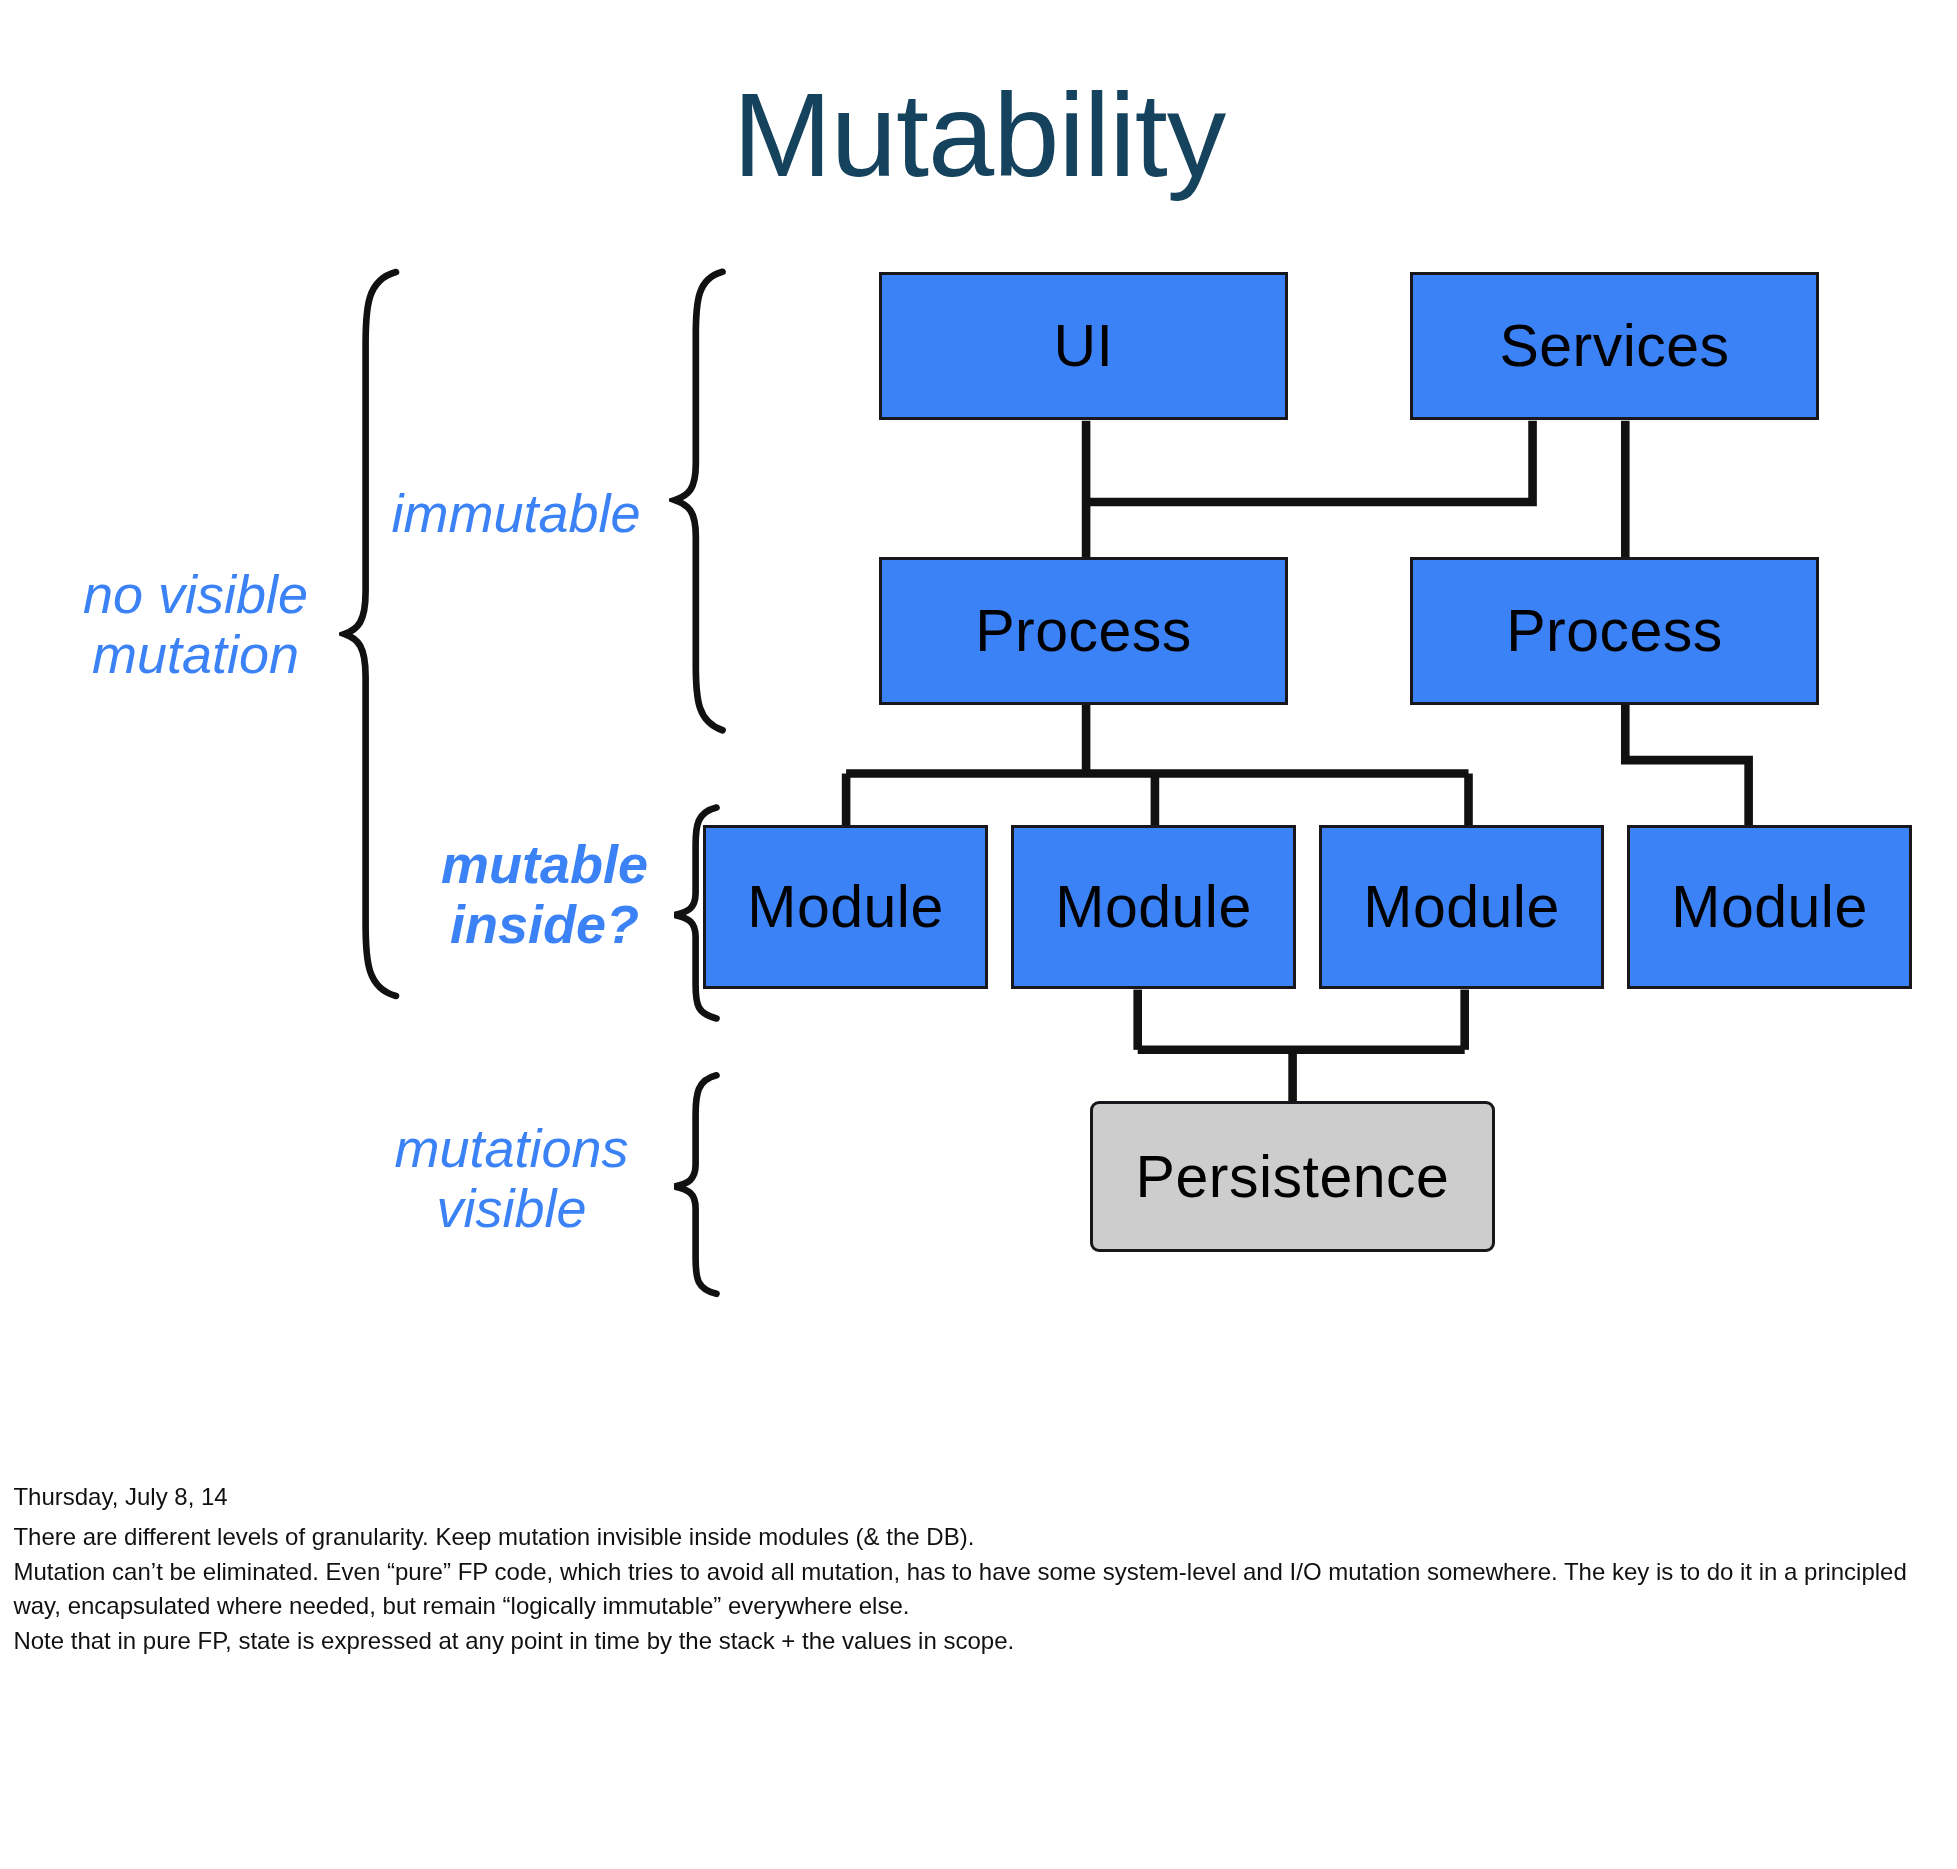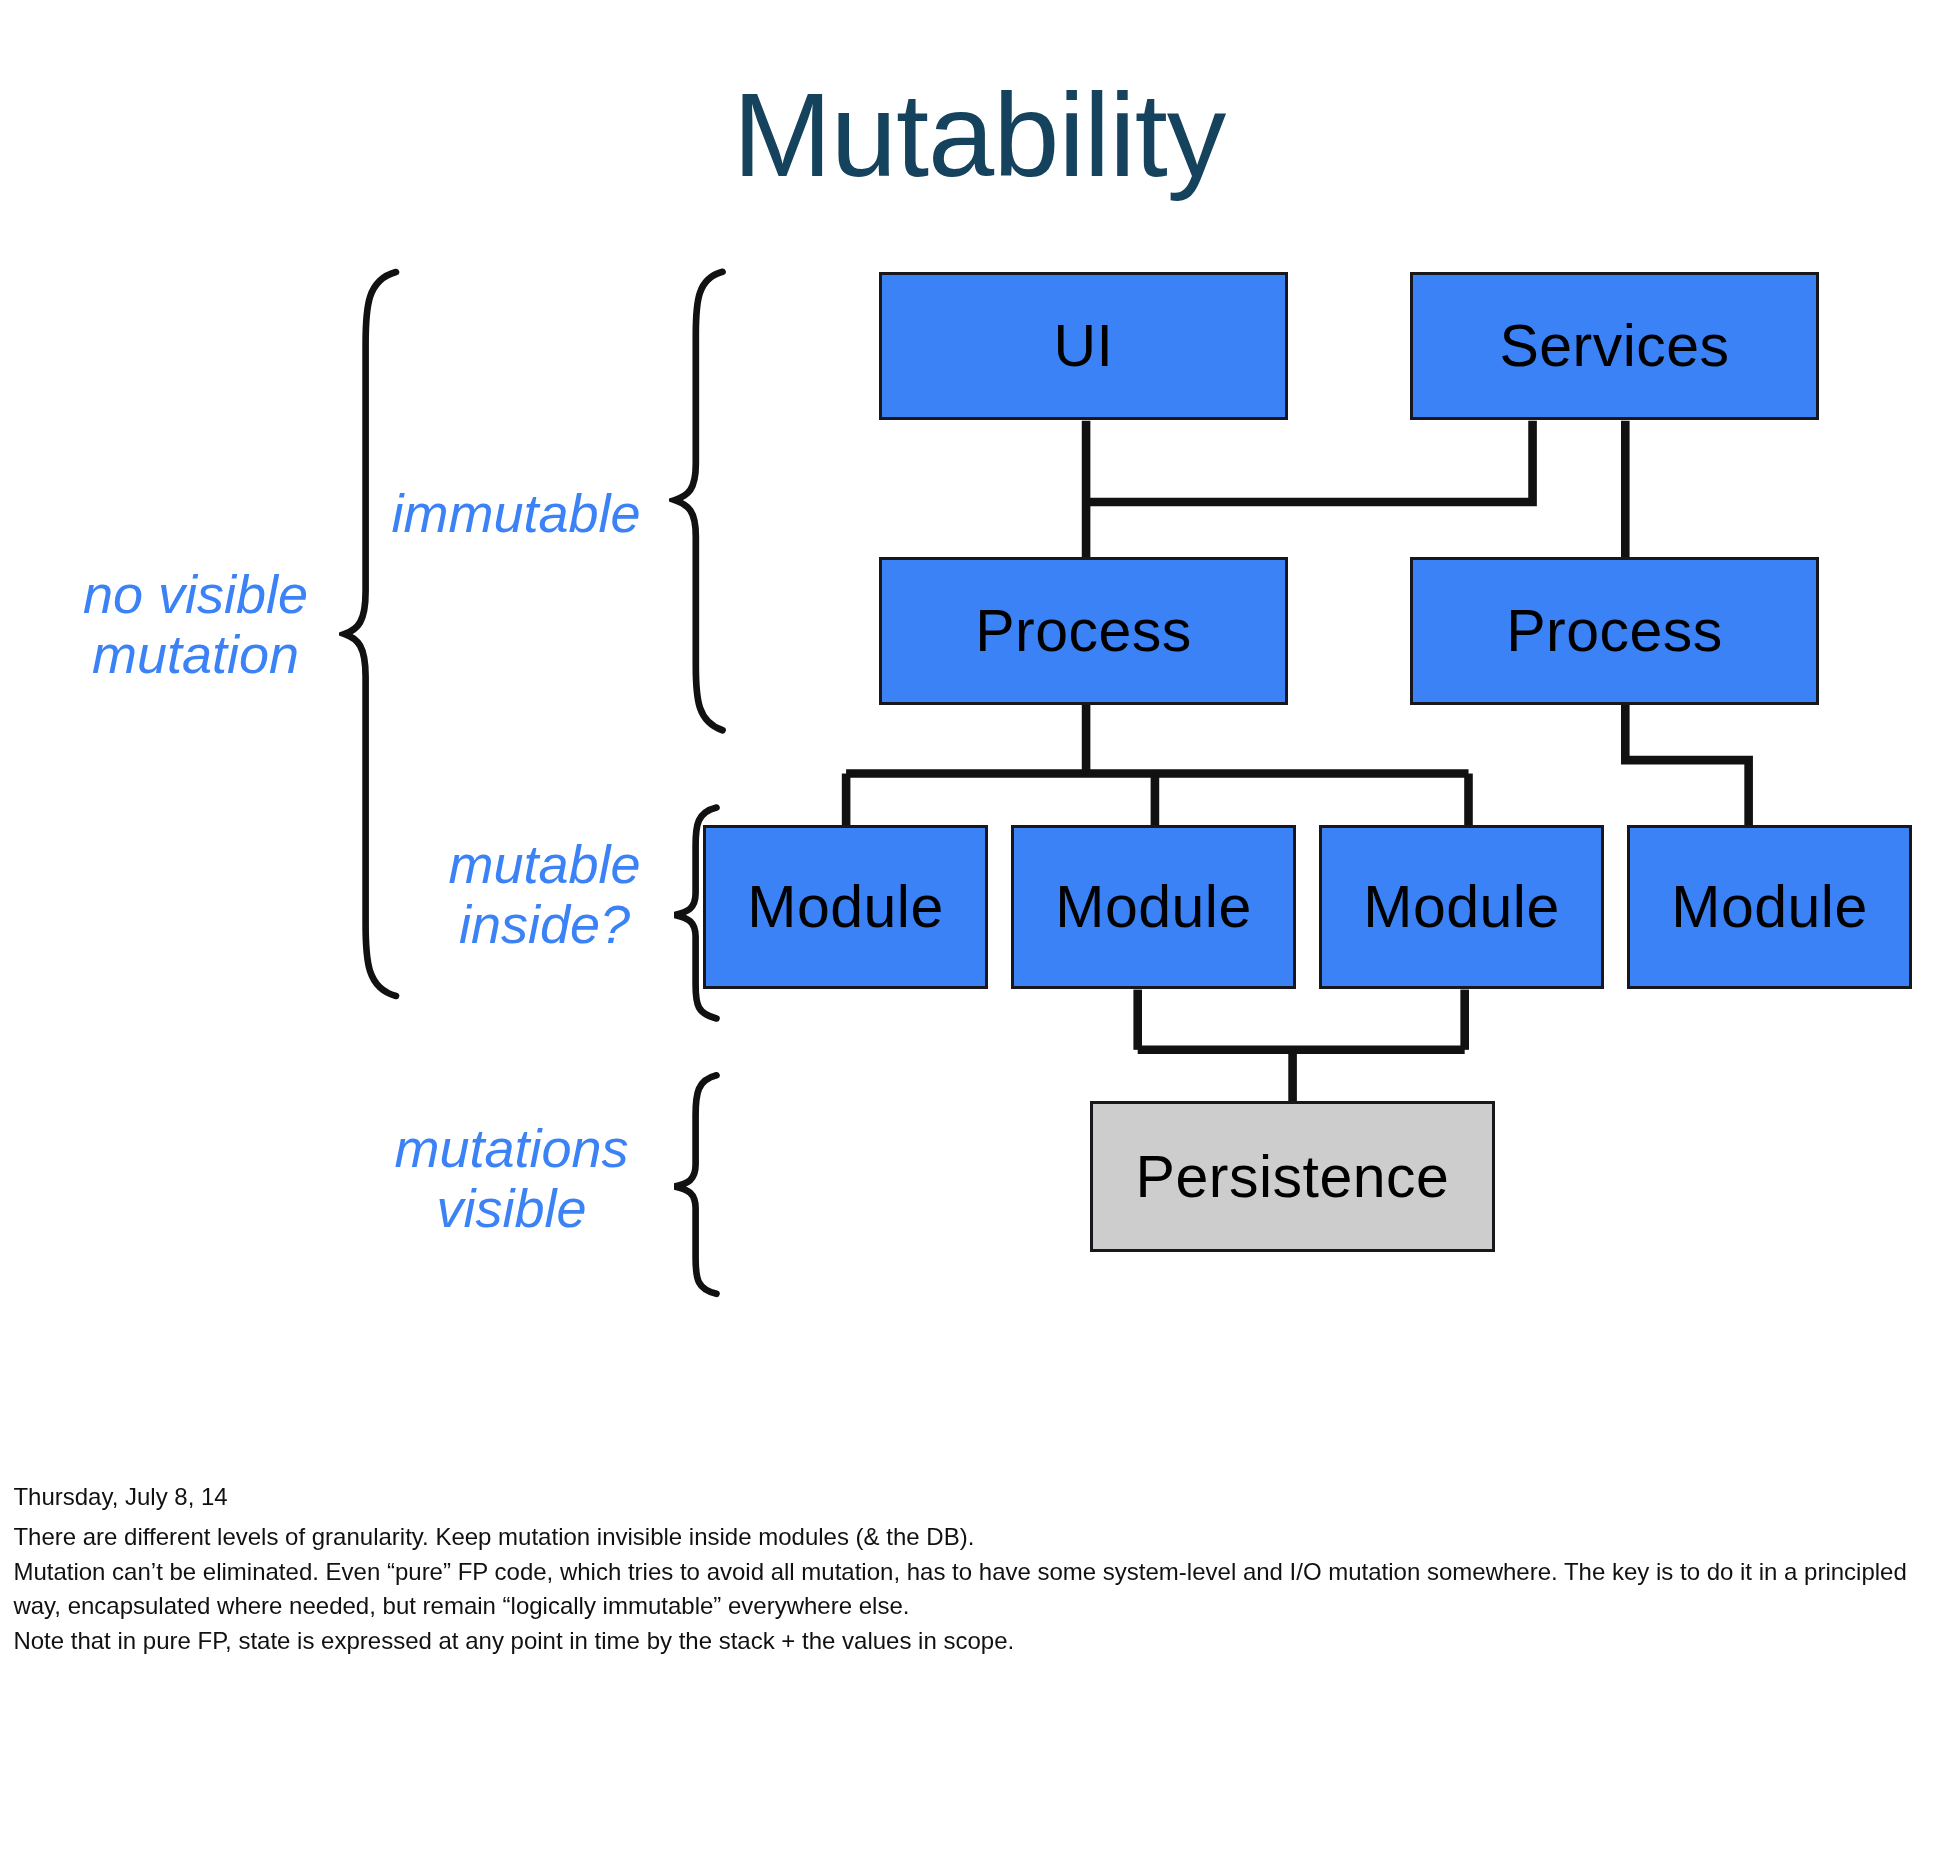--- a/index.html
+++ b/index.html
@@ -45,21 +45,21 @@
   .node{
     position:absolute;
     background:#3b82f6;
     border:3.8px solid #18181c;
     box-sizing:border-box;
     display:flex;align-items:center;justify-content:center;
     font-size:59px;
     color:#000;
     letter-spacing:0.5px;
   }
-  .node.persist{ background:#cdcdcd; }
+  .node.persist{ background:#cdcdcd;border-radius:9px; }
 
   
   #wires{position:absolute;left:0;top:0;width:1958px;height:1461px;pointer-events:none;}
 
   
   #footer{
     position:absolute;left:0;top:1461px;width:1958px;height:409px;
     background:#fff;
     padding:19px 13.4px 0 13.4px;
     box-sizing:border-box;
@@ -86,21 +86,21 @@
              C20 390 28 398 28 430 L28 690 C28 730 30 758 60 766" fill="none" stroke="#111" stroke-width="7" stroke-linecap="round"></path>
   </svg>
 
   <div class="brace-label" style="left:363px;top:483px;width:306px;">immutable</div>
 
   <svg class="brace" style="left:669px;top:268px;" width="67" height="468" viewBox="0 0 70 490">
     <path d="M56 4 C30 11 28 34 28 70 L28 205 C28 232 20 238 6 243
              C20 248 28 254 28 281 L28 416 C28 452 30 475 56 484" fill="none" stroke="#111" stroke-width="7" stroke-linecap="round"></path>
   </svg>
 
-  <div class="brace-label" style="left:401px;top:834px;width:287px;">mutable
+  <div class="brace-label" style="left:401px;top:834px;width:287px;font-weight:bold;">mutable
 inside?</div>
 
   <svg class="brace" style="left:669px;top:803px;" width="57" height="220" viewBox="0 0 60 230">
     <path d="M50 4 C30 9 28 22 28 44 L28 94 C28 110 20 114 6 117
              C20 120 28 124 28 140 L28 190 C28 212 30 221 50 226" fill="none" stroke="#111" stroke-width="7" stroke-linecap="round"></path>
   </svg>
 
   <div class="brace-label" style="left:354px;top:1118px;width:315px;">mutations
 visible</div>
 

